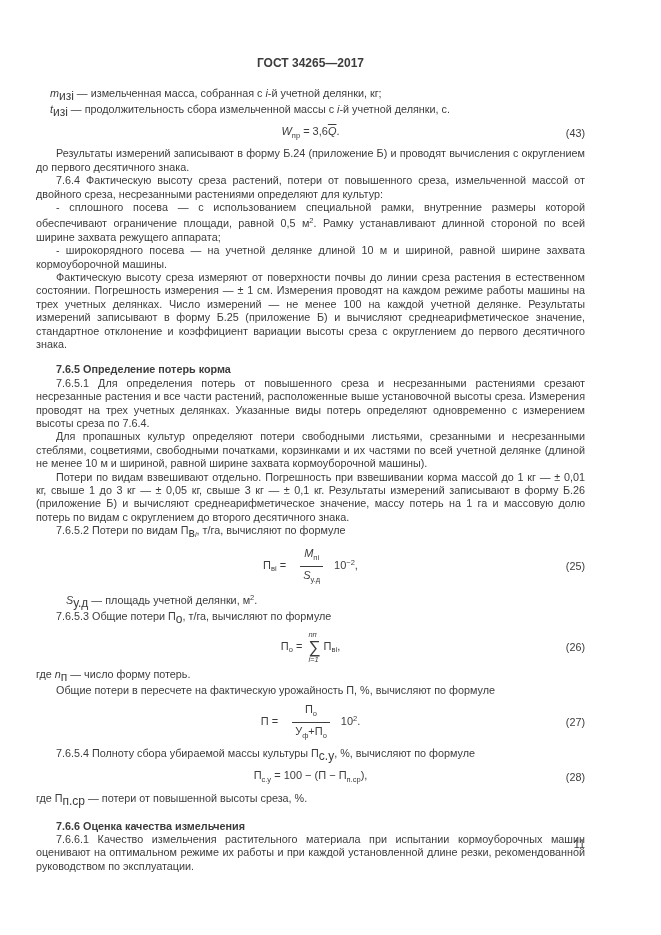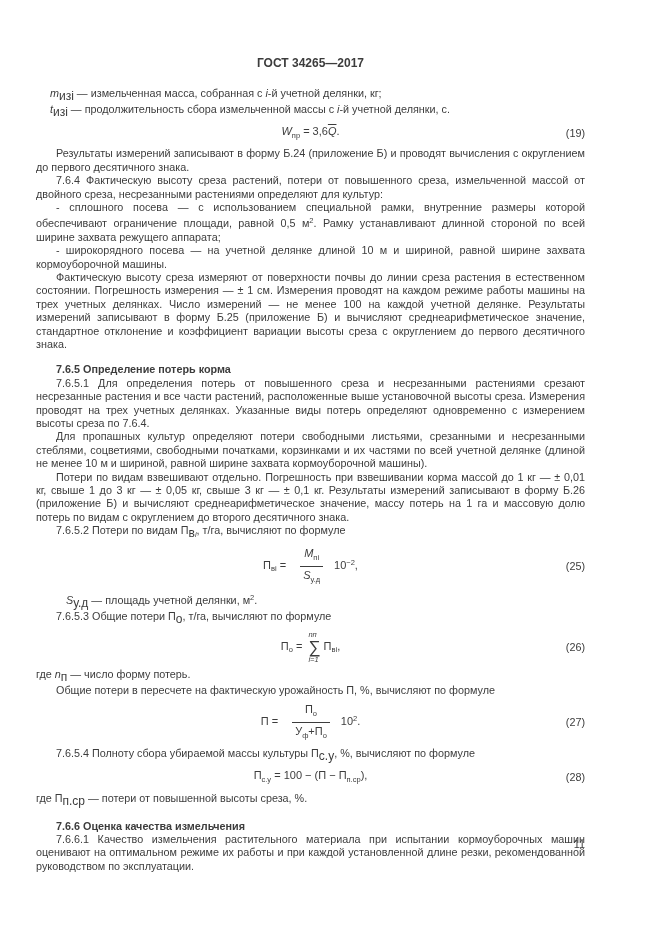--- a/index.html
+++ b/index.html
@@ -67,21 +67,21 @@
   </div>
 
   <div class="content">
 
     <p class="def"><span class="seg-i">m</span><span class="seg-sub">изi</span><span> — измельченная масса, собранная с </span><span class="seg-i">i</span><span>-й учетной делянки, кг;</span></p>
     <p class="def"><span class="seg-i">t</span><span class="seg-sub">изi</span><span> — продолжительность сбора измельченной массы с </span><span class="seg-i">i</span><span>-й учетной делянки, с.</span></p>
 
 
     <div class="formula-row">
       <span class="fx"><span class="it">W</span><span class="fsub">пр</span><span> = 3,6</span><span class="it ovl">Q</span><span>.</span></span>
-      <span class="eq-num">(19)</span>
+      <span class="eq-num">(43)</span>
     </div>
 
     <p class="indent"><span>Результаты измерений записывают в форму Б.24 (приложение Б) и проводят вычисления с округлением до первого десятичного знака.</span></p>
     <p class="indent"><span>7.6.4 Фактическую высоту среза растений, потери от повышенного среза, измельченной массой от двойного среза, несрезанными растениями определяют для культур:</span></p>
     <p class="indent"><span>- сплошного посева — с использованием специальной рамки, внутренние размеры которой обеспечивают ограничение площади, равной 0,5 м</span><span class="seg-sup">2</span><span>. Рамку устанавливают длинной стороной по всей ширине захвата режущего аппарата;</span></p>
     <p class="indent"><span>- широкорядного посева — на учетной делянке длиной 10 м и шириной, равной ширине захвата кормоуборочной машины.</span></p>
     <p class="indent"><span>Фактическую высоту среза измеряют от поверхности почвы до линии среза растения в естественном состоянии. Погрешность измерения — ± 1 см. Измерения проводят на каждом режиме работы машины на трех учетных делянках. Число измерений — не менее 100 на каждой учетной делянке. Результаты измерений записывают в форму Б.25 (приложение Б) и вычисляют среднеарифметическое значение, стандартное отклонение и коэффициент вариации высоты среза с округлением до первого десятичного знака.</span></p>
 
     <p class="heading"><span>7.6.5 Определение потерь корма</span></p>
     <p class="indent"><span>7.6.5.1 Для определения потерь от повышенного среза и несрезанными растениями срезают несрезанные растения и все части растений, расположенные выше установочной высоты среза. Измерения проводят на трех учетных делянках. Указанные виды потерь определяют одновременно с измерением высоты среза по 7.6.4.</span></p>

